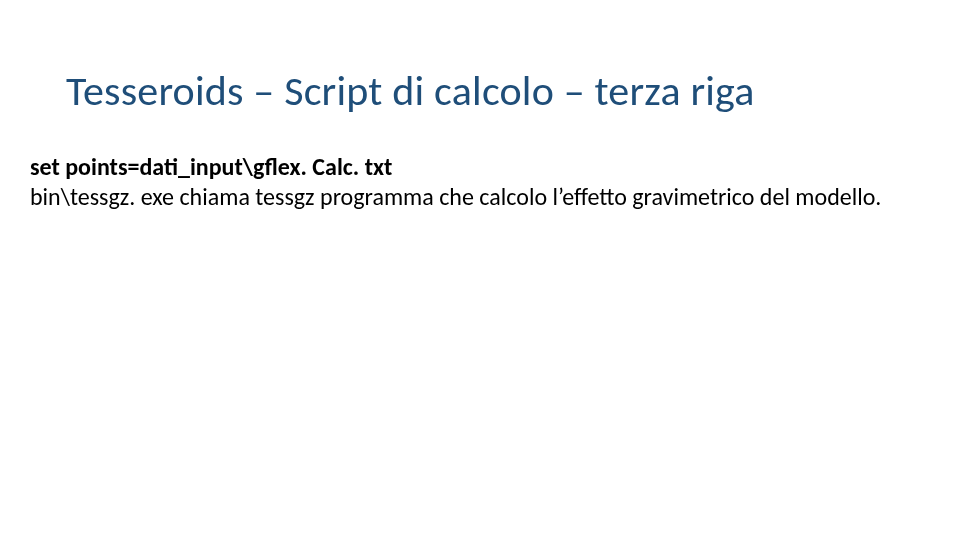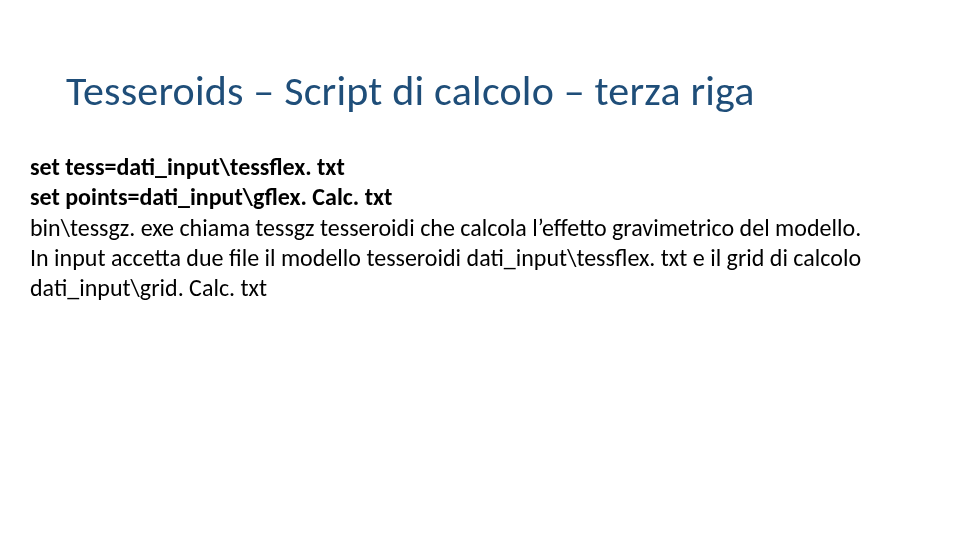--- a/index.html
+++ b/index.html
@@ -38,18 +38,16 @@
   .bold {
     font-weight: 700;
   }
 </style>
 </head>
 <body>
 
 <div class="slide">
   <h1 class="title">Tesseroids – Script di calcolo – terza riga</h1>
   <div class="body">
-    <p class="bold">set tess=dati_input\tessflex. txt</p>
     <p class="bold">set points=dati_input\gflex. Calc. txt</p>
-    <p>bin\tessgz. exe chiama tessgz tesseroidi che calcola l’effetto gravimetrico del modello.</p>
-    <p>In input accetta due file il modello tesseroidi dati_input\tessflex. txt e il grid di calcolo dati_input\grid. Calc. txt</p>
+    <p>bin\tessgz. exe chiama tessgz programma che calcolo l’effetto gravimetrico del modello.</p>
   </div>
 </div>
 
 </body></html>

